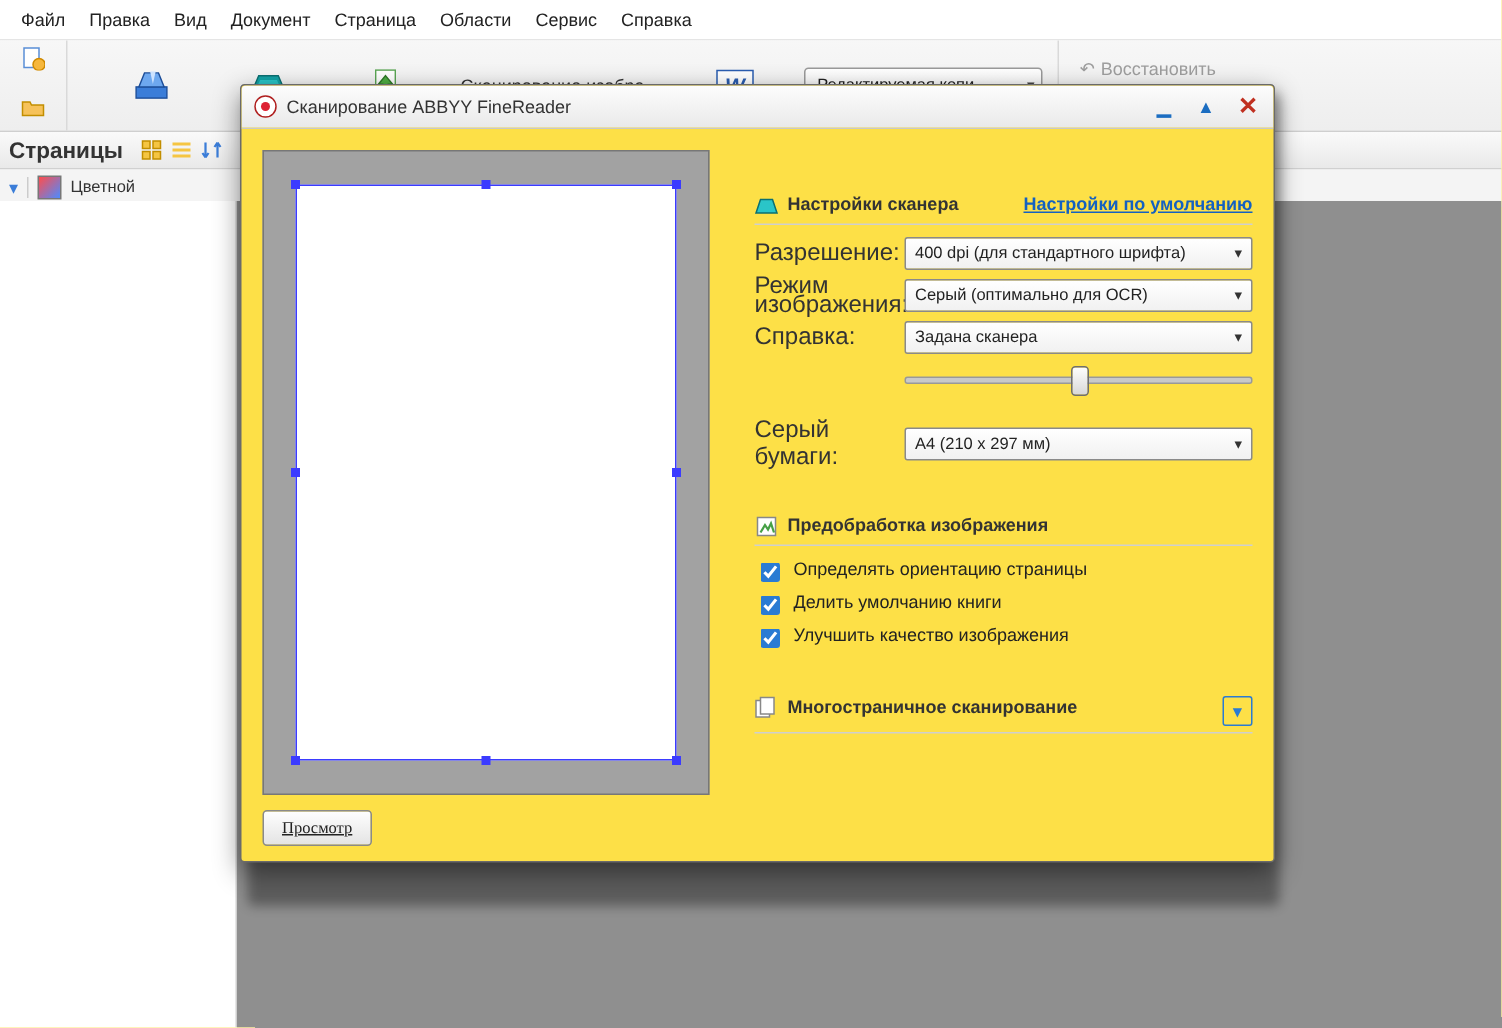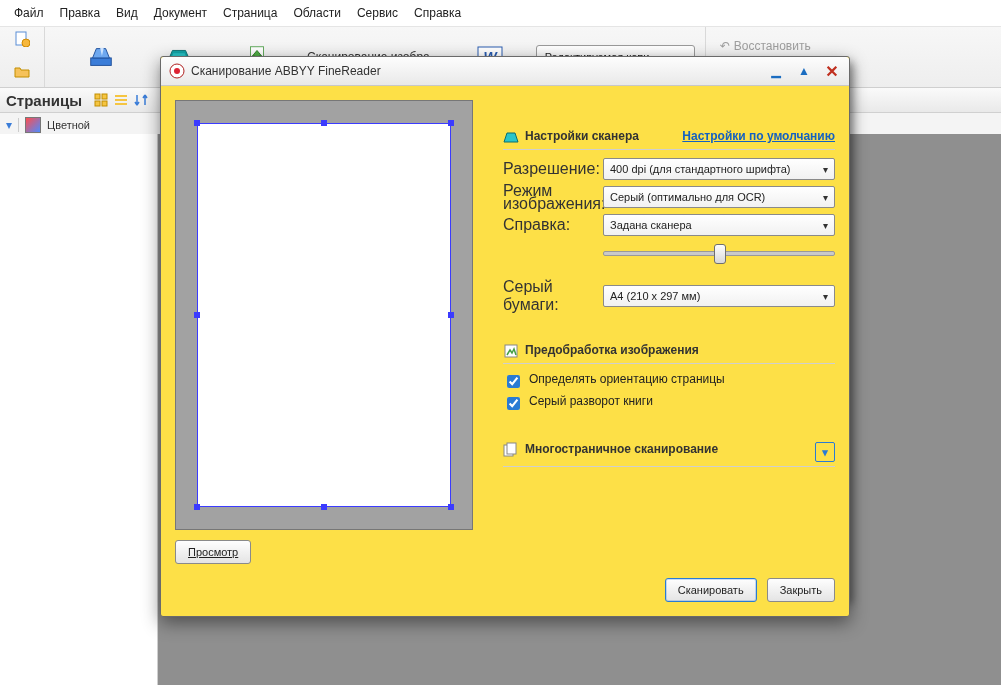--- a/index.html
+++ b/index.html
@@ -235,21 +235,21 @@
             <div class="handle h-tr"></div>
           <div class="handle h-l"></div>
             <div class="handle h-r"></div>
           <div class="handle h-bl"></div>
             <div class="handle h-b"></div>
             <div class="handle h-br"></div>
         </div>
       </div>
       <div class="btn-row">
         <div class="btn">
-            <span style="text-decoration:underline;">Просмотр</span>
+            <span style="text-decoration:underline;font-family:Liberation Serif, serif;">Просмотр</span>
           </div>
       </div>
     </div>
 
     <div class="settings-col">
       <div class="sect">
         <div class="sect-h">
           <span class="licon"><svg width="16" height="16">
                 <polygon points="1,13 15,13 12,4 4,4" fill="#2ac5c8" stroke="#0b6f71"></polygon>
               </svg></span>
@@ -300,38 +300,34 @@
                 <path d="M4 12l3-5 2 3 2-4 2 6" fill="none" stroke="#46a046" stroke-width="1.5"></path>
               </svg></span>
           <span>Предобработка изображения</span>
         </div>
         <label class="chk">
           <input type="checkbox" checked="" style="">
           <span>Определять ориентацию страницы</span>
         </label>
         <label class="chk">
           <input type="checkbox" checked="" style="">
-          <span>Серый разворот книги</span>
+          <span>Делить умолчанию книги</span>
+        </label>
+        <label class="chk">
+          <input type="checkbox" checked="" style="">
+          <span>Улучшить качество изображения</span>
         </label>
       </div>
 
       <div class="sect" style="margin-bottom:4px;">
         <div class="sect-h" style="border-bottom:1px solid #cfcfcf;">
           <span class="licon"><svg width="16" height="16">
                 <rect x="1" y="3" width="9" height="11" fill="#fff" stroke="#888"></rect>
                 <rect x="4" y="1" width="9" height="11" fill="#fff" stroke="#888"></rect>
               </svg></span>
           <span>Многостраничное сканирование</span>
           <span class="chevbox">▾</span>
         </div>
       </div>
     </div>
   </div>
 
-  <div class="dlg-footer">
-    <div class="btn primary">
-        <span>Сканировать</span>
-      </div>
-    <div class="btn">
-        <span>Закрыть</span>
-      </div>
-  </div>
 </div>
 
 </body></html>

